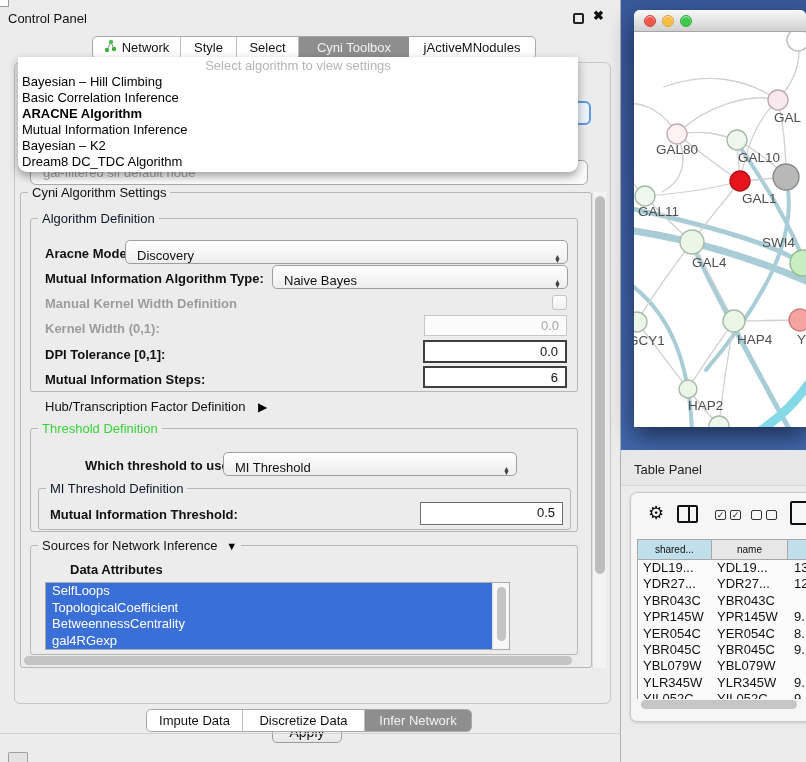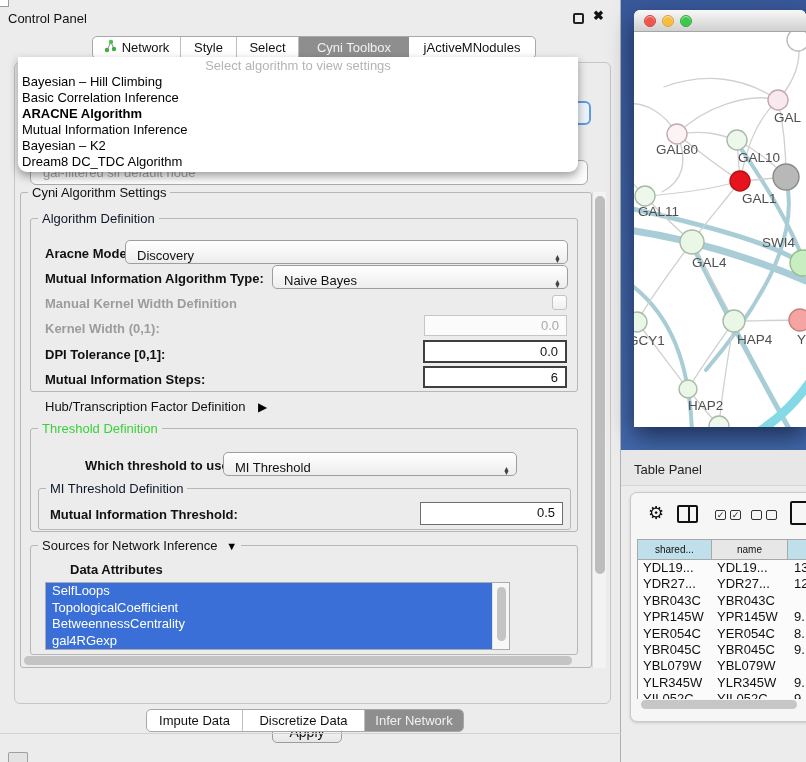--- a/index.html
+++ b/index.html
@@ -253,21 +253,21 @@
 
     <div class="apply-btn">Apply</div>
 
     <div class="tabbar" style="left:146px;top:709px;" id="bottom-tabs">
         <div class="seg" style="width: 96px;">
           <span>Impute Data</span>
         </div>
         <div class="seg" style="width: 122px;">
           <span>Discretize Data</span>
         </div>
-        <div class="seg sel" style="width: 98px;">
+        <div class="seg sel" style="width: 106px;">
           <span>Infer Network</span>
         </div>
       </div>
 
     <div class="cp-sep"></div>
     <div class="mini-btn"></div>
   </div>
 
   <div class="desktop"></div>
 

